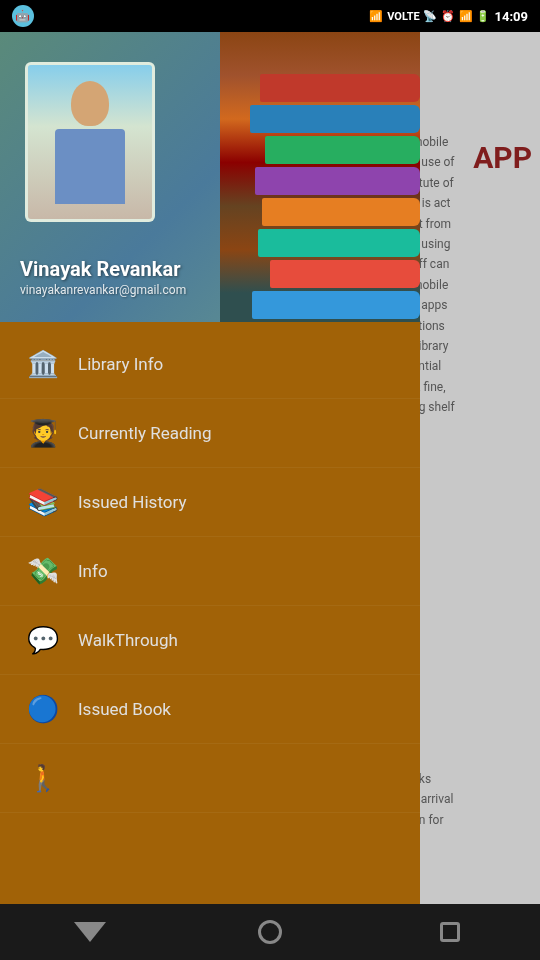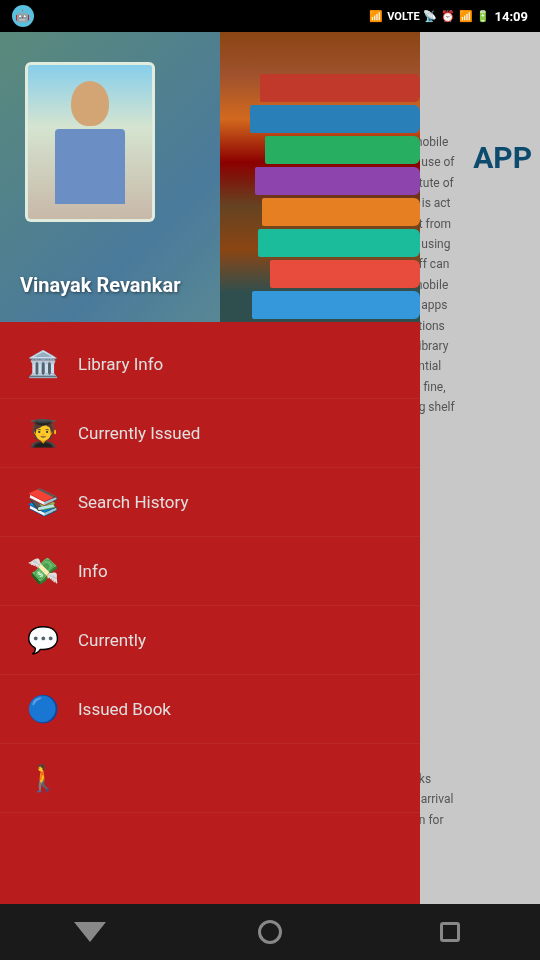--- a/index.html
+++ b/index.html
@@ -82,21 +82,21 @@
       z-index: 0;
     }
 
     
     .drawer {
       position: absolute;
       top: 0;
       left: 0;
       width: 420px;
       height: 100%;
-      background: #b91c1c;
+      background: #a16207;
       z-index: 5;
       display: flex;
       flex-direction: column;
     }
 
     
     .profile-header {
       width: 100%;
       height: 290px;
       position: relative;
@@ -299,21 +299,21 @@
       line-height: 1.7;
       z-index: 1;
     }
 
     .app-title-bg {
       position: absolute;
       top: 108px;
       right: 8px;
       font-size: 30px;
       font-weight: bold;
-      color: #0c4a6e;
+      color: #7f1d1d;
       z-index: 1;
     }
   </style>
 </head>
 <body>
 
 <div class="status-bar">
   <div class="status-bar-left">
     <div class="android-icon">🤖</div>
   </div>
@@ -376,58 +376,59 @@
         <div class="profile-photo-placeholder">
           <div class="person-figure">
             <div class="person-head"></div>
             <div class="person-body"></div>
           </div>
         </div>
       </div>
 
       <div class="profile-info">
         <div class="profile-name">Vinayak Revankar</div>
+        <div class="profile-email">vinayakanrevankar@gmail.com</div>
       </div>
     </div>
 
     <div class="menu-list">
 
       <div class="menu-item">
         <div class="menu-icon-wrap">
           <span class="menu-icon-img">🏛️</span>
         </div>
         <span class="menu-label">Library Info</span>
       </div>
 
       <div class="menu-item">
         <div class="menu-icon-wrap">
           <span class="menu-icon-img">🧑‍🎓</span>
         </div>
-        <span class="menu-label">Currently Issued</span>
+        <span class="menu-label">Currently Reading</span>
       </div>
 
       <div class="menu-item">
         <div class="menu-icon-wrap">
           <span class="menu-icon-img">📚</span>
         </div>
-        <span class="menu-label">Search History</span>
+        <span class="menu-label">Issued History</span>
       </div>
 
       <div class="menu-item">
         <div class="menu-icon-wrap">
           <span class="menu-icon-img">💸</span>
         </div>
         <span class="menu-label">Info</span>
       </div>
 
       <div class="menu-item">
         <div class="menu-icon-wrap">
           <span class="menu-icon-img">💬</span>
         </div>
-        <span class="menu-label">Currently</span>
+        <span class="menu-label">WalkThrough</span>
       </div>
 
       <div class="menu-item">
         <div class="menu-icon-wrap">
           <span class="menu-icon-img">🔵</span>
         </div>
         <span class="menu-label">Issued Book</span>
       </div>
 
       <div class="menu-item">

